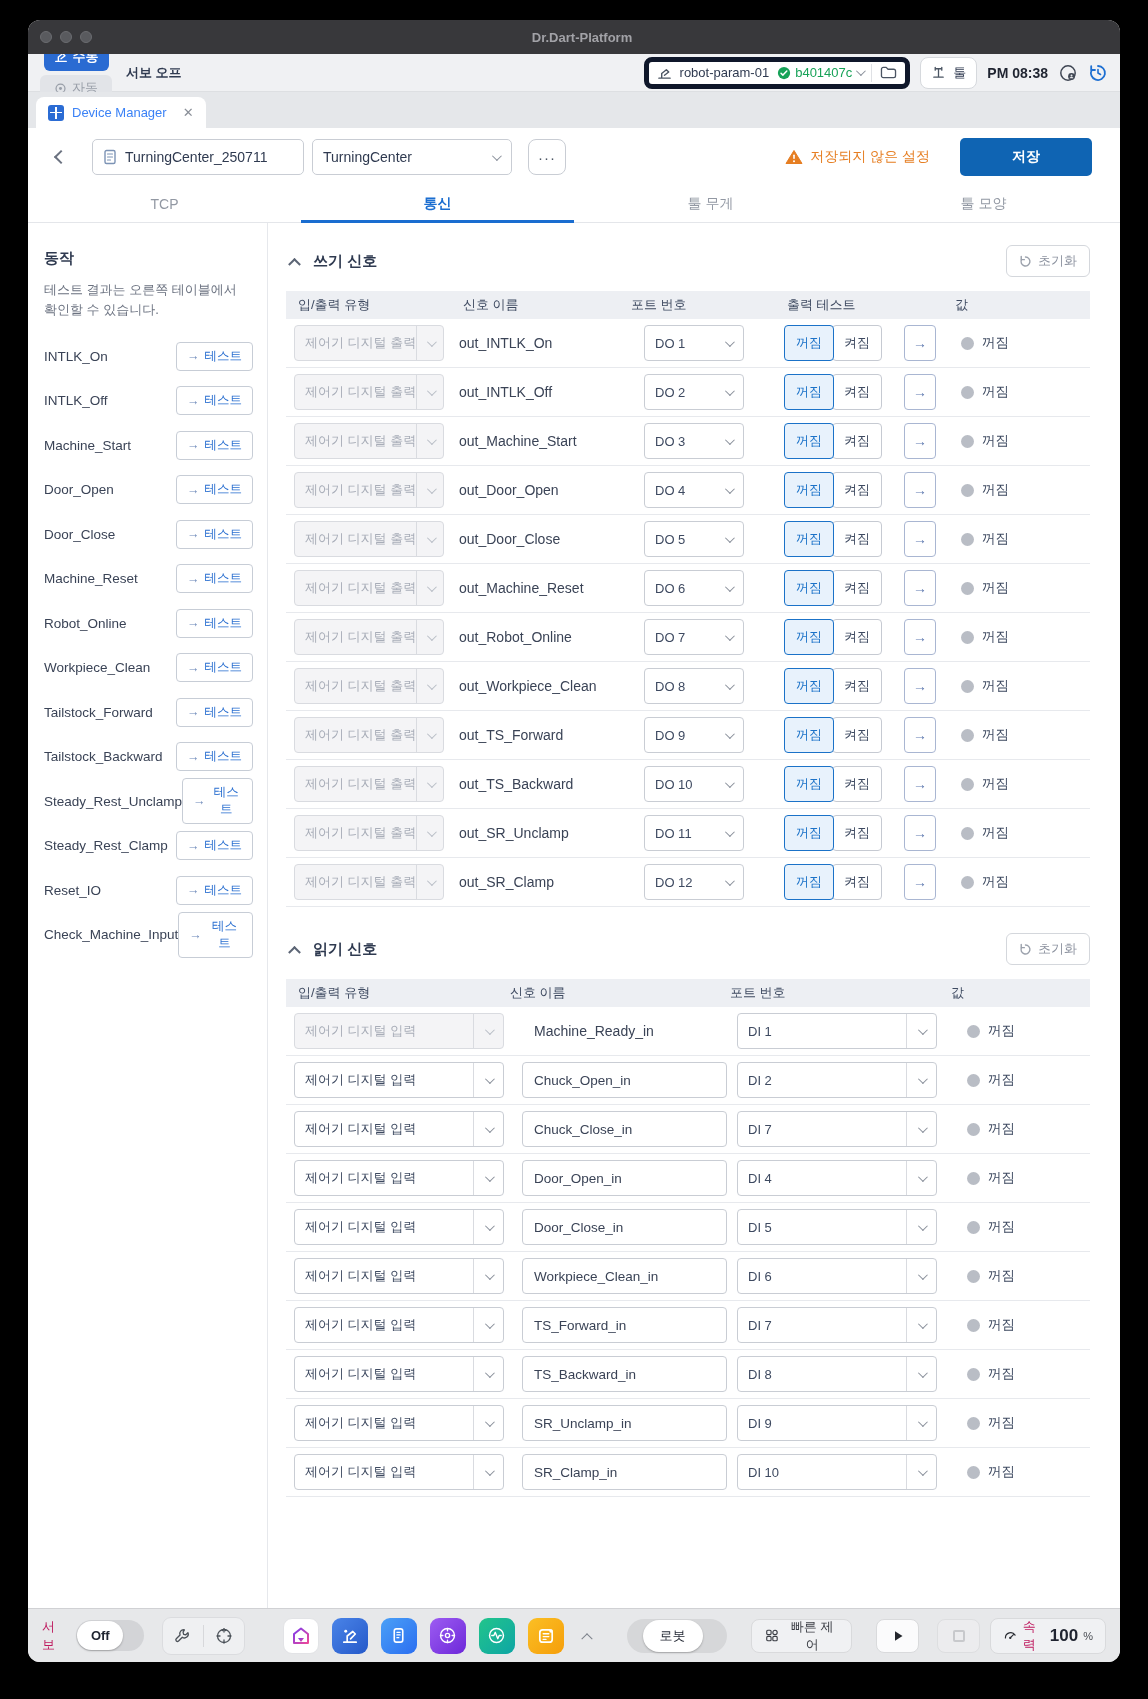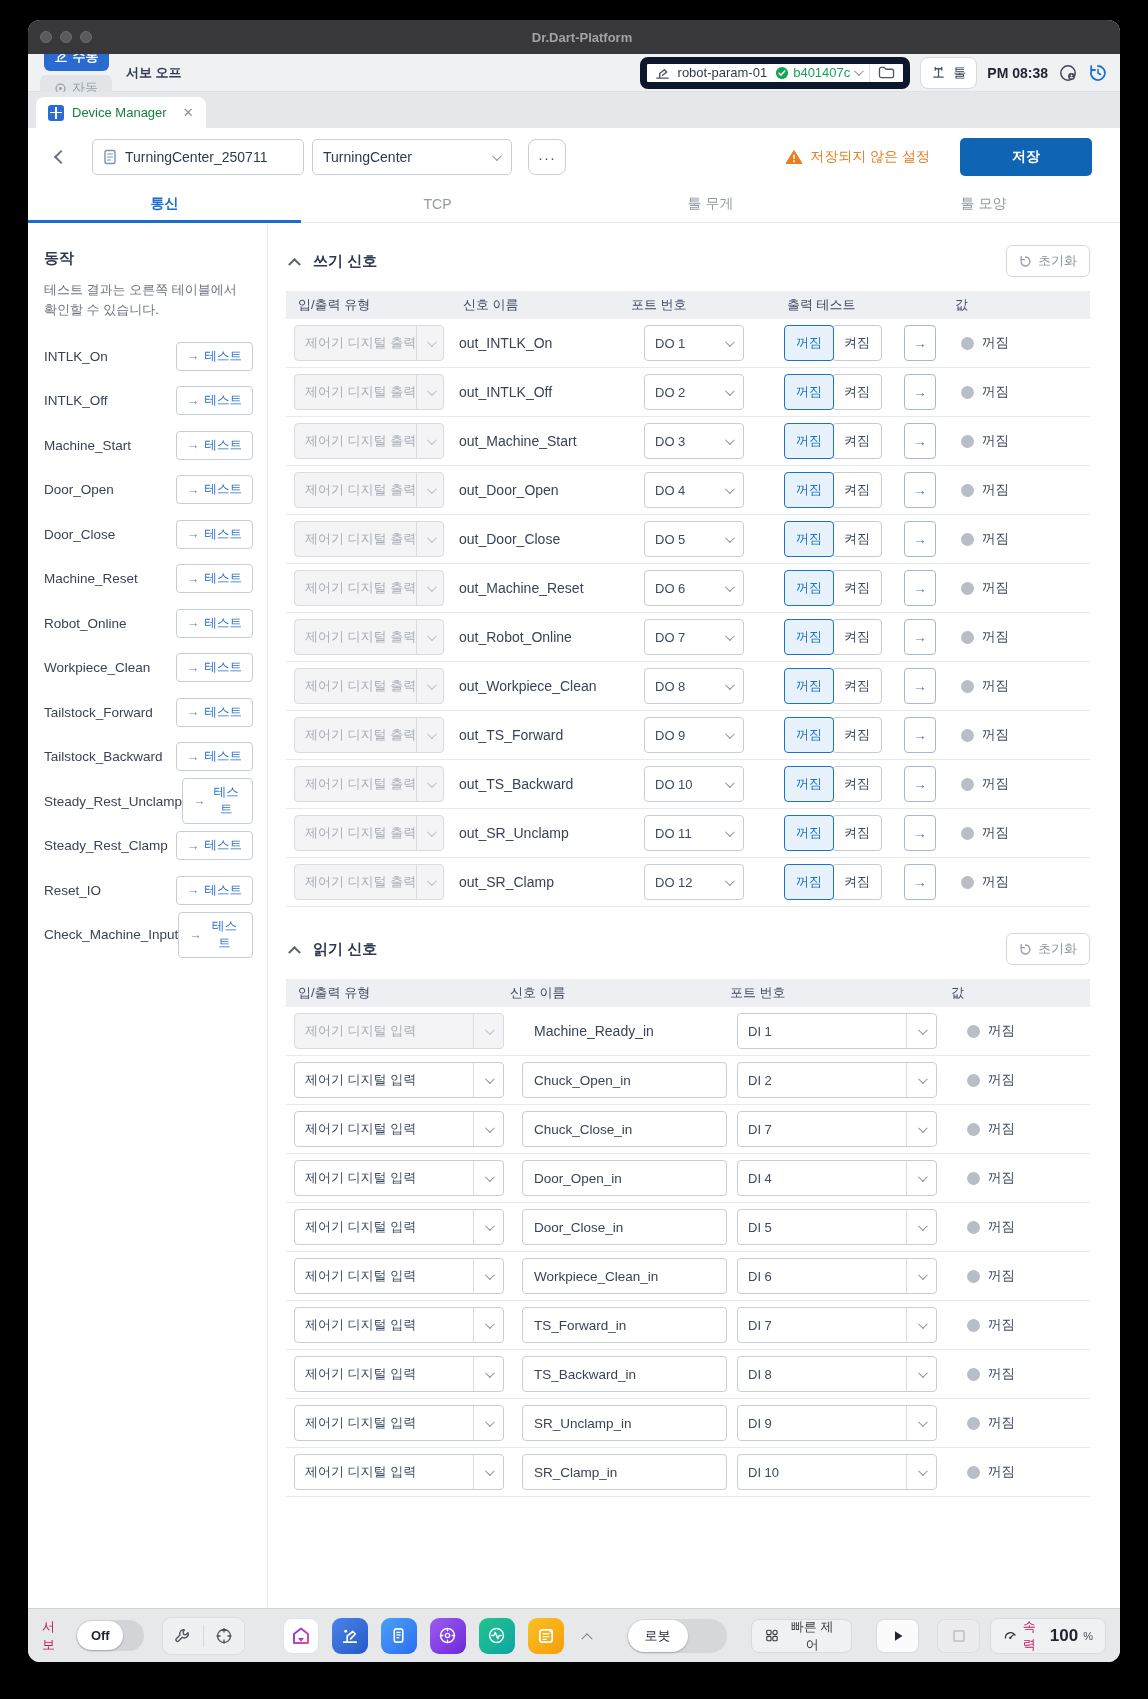--- a/index.html
+++ b/index.html
@@ -12,32 +12,32 @@
   .tl-dot { width:12px; height:12px; border-radius:50%; background:#595a5e; border:1px solid #6b6c70; }
   .win-title { position:absolute; left:16px; right:0; text-align:center; color:#a2a2a7; font-size:13px; font-weight:bold; }
 
   
   .toolbar { height:38px; background:#f0f1f3; border-bottom:1px solid #dddfe2; display:flex; align-items:center; padding:0 12px; flex:0 0 auto; }
   .seg { display:flex; align-items:center; gap:4px;flex-direction:column; }
   .btn-manual { display:flex; align-items:center; gap:5px; height:27px; padding:0 10px; background:#2a6bd2; color:#fff; border:none; border-radius:6px; font-size:13px; font-weight:bold; }
   .btn-auto { display:flex; align-items:center; gap:5px; height:27px; padding:0 14px; background:#e2e4e8; color:#989ea8; border:none; border-radius:6px; font-size:13px; }
   .servo-off { margin-left:14px; font-size:13px; color:#2f3a50; font-weight:bold; }
   .tb-right { margin-left:auto; display:flex; align-items:center; gap:10px; }
-  .pill-group { display:flex; align-items:center; height:32px; background:#fff; border:7px solid #0f172a; border-radius:8px; padding:0 8px; gap:8px; }
+  .pill-group { display:flex; align-items:center; height:32px; background:#fff; border:5px solid #0f172a; border-radius:8px; padding:0 8px; gap:8px; }
   .pill-group .divv { width:1px; height:18px; background:#dfe1e5; }
   .robot-name { font-size:13px; color:#2f3a50; }
   .build-id { font-size:13px; color:#17a258; display:flex; align-items:center; gap:4px; }
   .tool-group { display:flex; align-items:center; height:32px; background:#fff; border:1px solid #d6d9dd; border-radius:8px; padding:0 10px; gap:7px; font-size:13px; color:#2f3a50; }
   .clock { font-size:14px; color:#1f2430; font-weight:bold; }
   .chev { display:inline-block; width:7px; height:7px; border-right:1.6px solid #8a909b; border-bottom:1.6px solid #8a909b; transform:rotate(45deg) translateY(-2px); }
 
   
   .tabrow { height:36px; background:#e5e7ea; display:flex; align-items:flex-end; padding-left:8px; flex:0 0 auto; }
   .doc-tab { height:31px; background:#fff; border-radius:8px 8px 0 0; display:flex; align-items:center; padding:0 12px; gap:8px; }
-  .doc-tab .label { font-size:13px; color:#15803d; }
+  .doc-tab .label { font-size:13px; color:#3b82f6; }
   .doc-tab .close { color:#8a8f98; font-size:13px; margin-left:8px; }
   .grid-ico { width:16px; height:16px; border-radius:3px; background:#2b6cd4; position:relative; }
   .grid-ico::before, .grid-ico::after { content:""; position:absolute; background:#fff; }
   .grid-ico::before { left:2px; right:2px; top:7px; height:1.5px; }
   .grid-ico::after { top:2px; bottom:2px; left:7px; width:1.5px; }
 
   
   .devbar { height:58px; background:#fff; display:flex; align-items:center; padding:0 28px; flex:0 0 auto; }
   .back-chev { width:10px; height:10px; border-left:2px solid #6b7280; border-bottom:2px solid #6b7280; transform:rotate(45deg); margin-right:26px; }
   .name-input { width:212px; height:36px; border:1px solid #c9cdd4; border-radius:5px; display:flex; align-items:center; gap:8px; padding:0 10px; font-size:14px; color:#2f3a50; }
@@ -102,21 +102,21 @@
   .dock-label { font-size:13px; color:#be185d; }
   .sw { position:relative; width:72px; height:31px; background:#d3d4d7; border-radius:16px; }
   .sw .knob { position:absolute; left:1px; top:1px; width:46px; height:29px; background:#fff; border-radius:15px; display:flex; align-items:center; justify-content:center; font-size:13px; font-weight:bold; color:#1f2430; box-shadow:0 1px 2px rgba(0,0,0,.25); }
   .icon-pair { display:flex; align-items:center; height:38px; background:#eff0f2; border:1px solid #dbdcdf; border-radius:9px; margin-left:8px; }
   .icon-pair .ip { width:40px; display:flex; justify-content:center; }
   .icon-pair .sepv { width:1px; height:22px; background:#d7d8db; }
   .apps { display:flex; align-items:center; gap:13px; margin-left:28px; }
   .app { width:36px; height:36px; border-radius:9px; display:flex; align-items:center; justify-content:center; }
   .collapse-chev { width:8px; height:8px; border-left:1.7px solid #7d828b; border-top:1.7px solid #7d828b; transform:rotate(45deg) translate(2px,2px); margin-left:6px; }
   .sw2 { position:relative; width:108px; height:34px; background:#d6d7d9; border-radius:17px; margin-left:26px; }
-  .sw2 .knob { position:absolute; left:1px; top:1px; width:60px; height:32px; background:#fff; border-radius:16px; display:flex; align-items:center; justify-content:center; font-size:13px; color:#1f2430; box-shadow:0 1px 2px rgba(0,0,0,.25); }
+  .sw2 .knob { position:absolute; left:16px; top:1px; width:60px; height:32px; background:#fff; border-radius:16px; display:flex; align-items:center; justify-content:center; font-size:13px; color:#1f2430; box-shadow:0 1px 2px rgba(0,0,0,.25); }
   .quick-btn { display:flex; align-items:center; gap:7px; height:34px; padding:0 13px; background:#f0f1f3; border:1px solid #d9dadc; border-radius:8px; font-size:13px; color:#3a3d44; margin-left:14px; }
   .play-btn { width:46px; height:34px; background:#fbfbfc; border:1px solid #d9dadc; border-radius:8px; margin-left:14px; display:flex; align-items:center; justify-content:center; }
   .stop-btn { width:46px; height:34px; background:#ececee; border:1px solid #dddee0; border-radius:8px; margin-left:8px; display:flex; align-items:center; justify-content:center; }
   .stop-sq { width:12px; height:12px; border:2px solid #c8c9cc; border-radius:2px; }
   .speed { display:flex; align-items:baseline; gap:5px; height:36px; padding:0 12px; background:#f0f1f3; border:1px solid #d9dadc; border-radius:8px; margin-left:auto; align-items:center; }
   .speed .num { font-size:17px; font-weight:bold; color:#1f2430; }
   .speed .unit { font-size:11px; color:#4a4d54; }
 </style>
 </head>
 <body>
@@ -221,22 +221,22 @@
             <rect x="8.2" y="5.5" width="1.6" height="4.6" rx="0.8" fill="#fff"></rect>
             <circle cx="9" cy="12.2" r="1" fill="#fff"></circle>
           </svg>
         <span>저장되지 않은 설정</span>
       </div>
       <button class="save-btn">저장</button>
     </div>
   </div>
 
   <div class="viewtabs" id="viewtabs">
+      <div class="vtab">TCP</div>
       <div class="vtab active">통신</div>
-      <div class="vtab">TCP</div>
       <div class="vtab">툴 무게</div>
       <div class="vtab">툴 모양</div>
     </div>
 
   <div class="content">
     <div class="sidebar">
       <div class="sb-title">동작</div>
       <div class="sb-desc">테스트 결과는 오른쪽 테이블에서 확인할 수 있습니다.</div>
       <div id="sb-list">
           <div class="sb-item">

